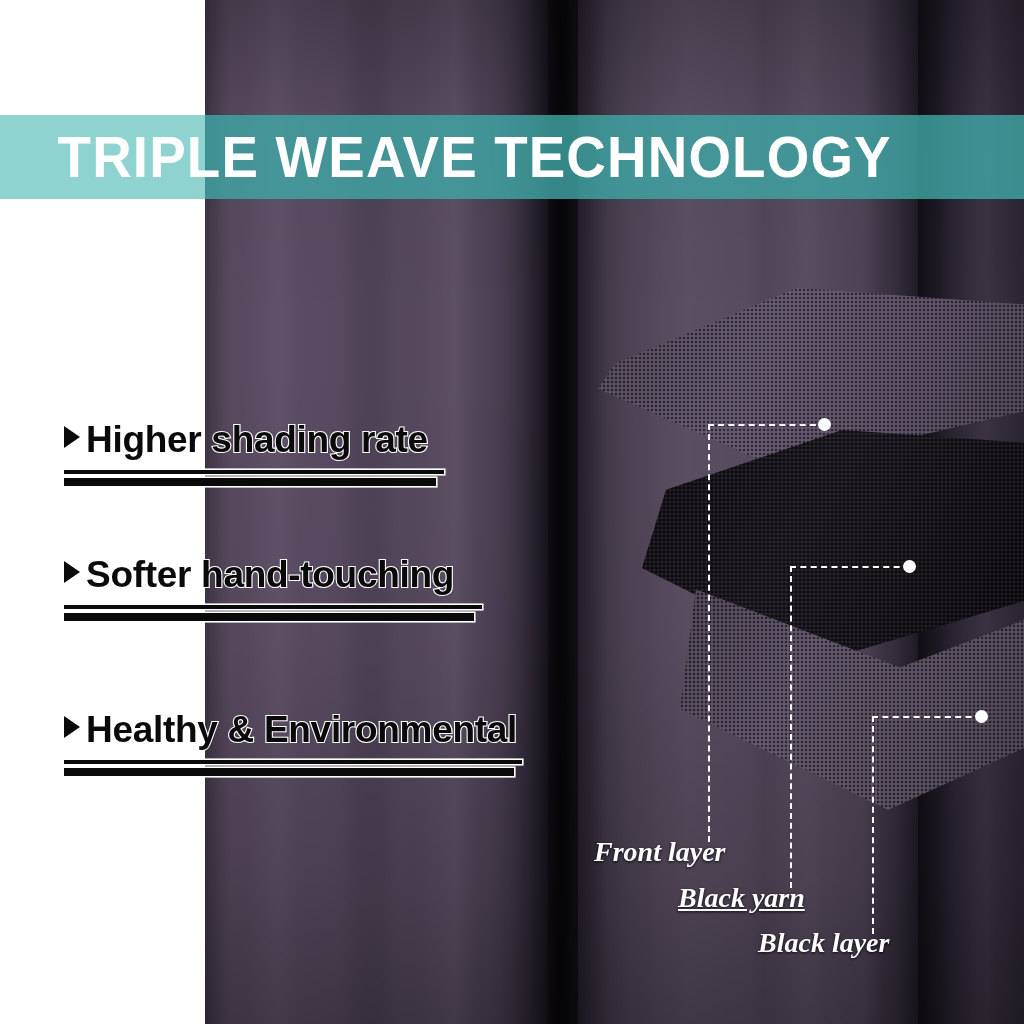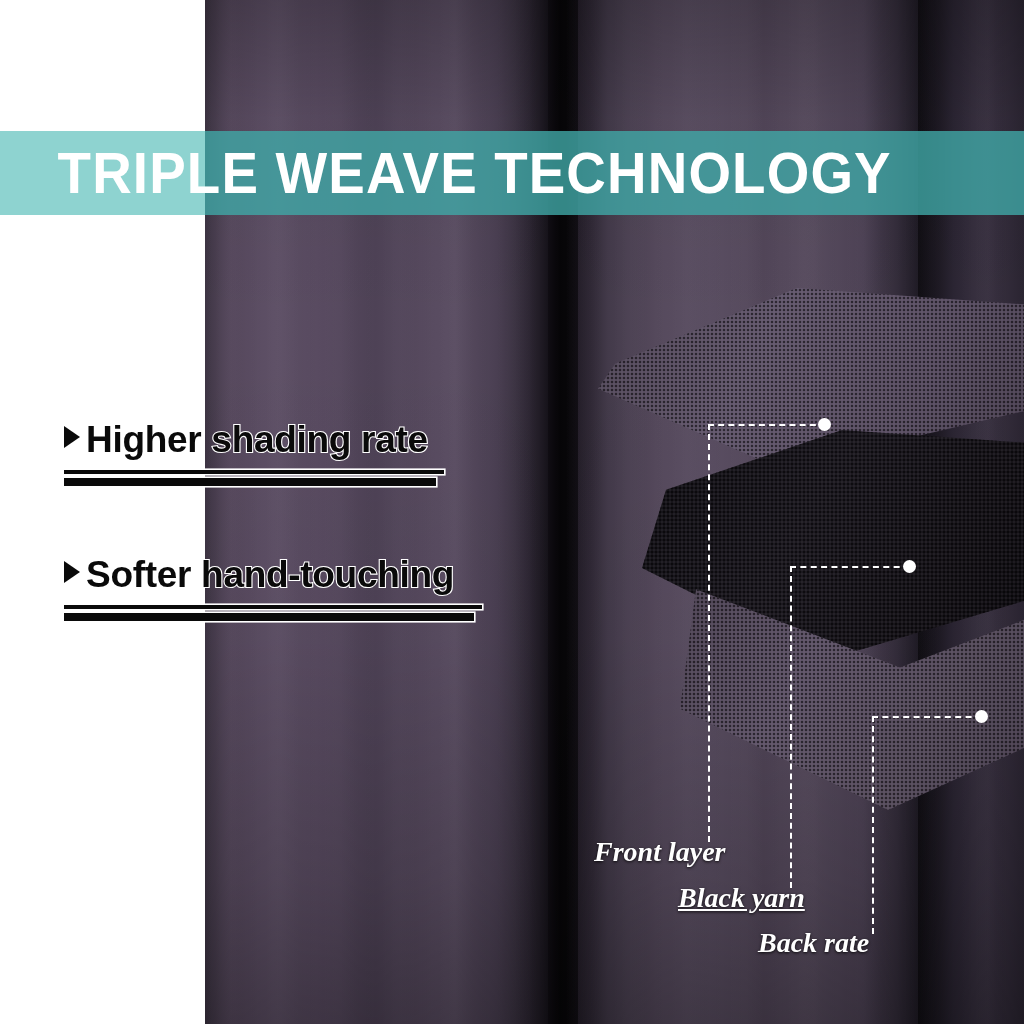--- a/index.html
+++ b/index.html
@@ -112,21 +112,20 @@
   }
 
   
   .banner {
     position: absolute;
     left: 0;
     top: 115px;
     width: 1024px;
     height: 84px;
     overflow: hidden;
-    margin-top: 16px;
   }
   .banner-fill-light {
     position: absolute;
     left: 0; top: 0; width: 205px; height: 100%;
     background: #8ed3d0;
   }
   .banner-fill-dark {
     position: absolute;
     left: 205px; top: 0; right: 0; height: 100%;
     background: rgba(64,168,166,0.80);
@@ -340,20 +339,30 @@
       <div class="feature-row">
         <span class="bullet-arrow"></span>
         <span class="feature-text">Softer hand-touching</span>
       </div>
       <div class="feature-underline f2">
         <div class="bar bar-thin" style="width: 418px;"></div>
         <div class="bar bar-thick" style="width: 410px;"></div>
       </div>
     </div>
 
+    <div class="feature feature-3">
+      <div class="feature-row">
+        <span class="bullet-arrow"></span>
+        <span class="feature-text">Healthy &amp; Environmental</span>
+      </div>
+      <div class="feature-underline f3">
+        <div class="bar bar-thin" style="width: 458px;"></div>
+        <div class="bar bar-thick" style="width: 450px;"></div>
+      </div>
+    </div>
 
   </div>
 
   <div class="diagram">
     <div class="fabric-layer layer-front">
       <div class="mesh"></div>
     </div>
     <div class="fabric-layer layer-black">
       <div class="mesh"></div>
     </div>
@@ -375,15 +384,15 @@
   </div>
 
   <div class="callout" style="left:0;top:0;width:1024px;height:1024px;">
     <div class="h-line" style="left:872px; top:716px; width:110px;"></div>
     <div class="v-line" style="left:872px; top:716px; height:218px;"></div>
     <div class="dot" style="left:975px; top:710px;"></div>
   </div>
 
   <div class="layer-label label-front">Front layer</div>
   <div class="layer-label label-black">Black yarn</div>
-  <div class="layer-label label-back">Back rate</div>
+  <div class="layer-label label-back">Black layer</div>
 
 </div>
 
 </body></html>

